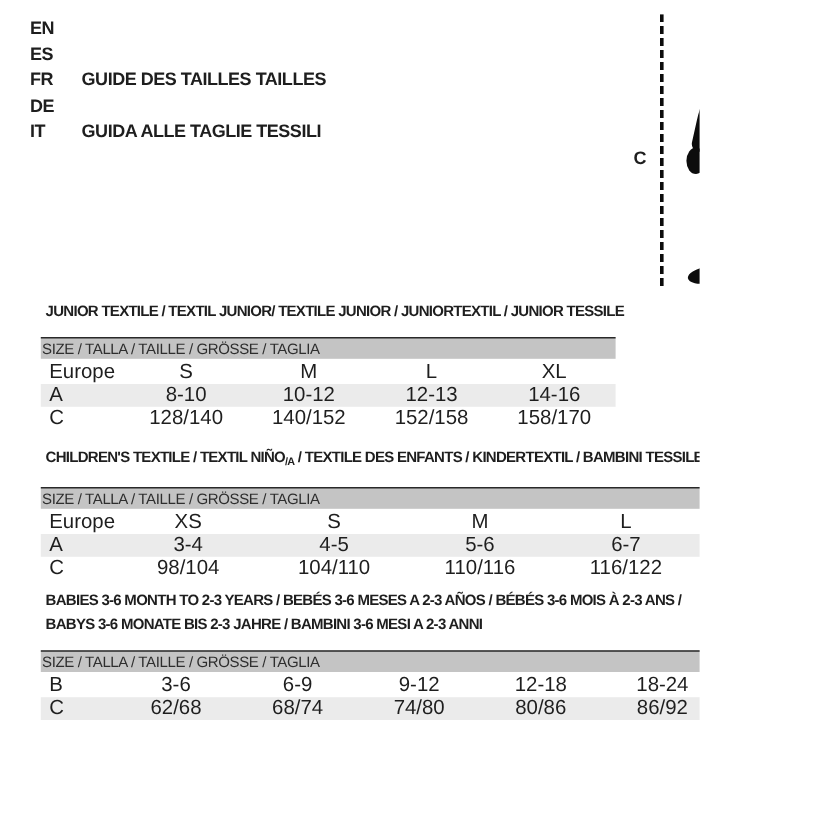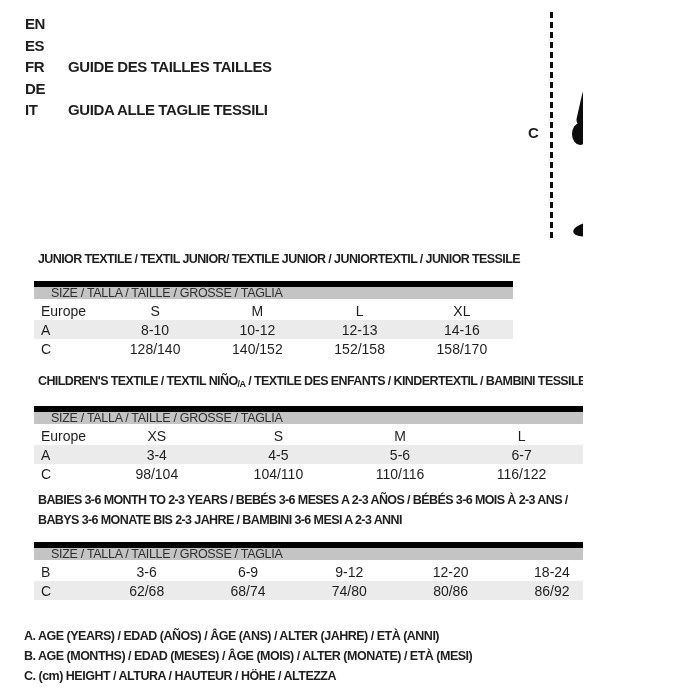--- a/index.html
+++ b/index.html
@@ -20,25 +20,25 @@
   .cmark { position:absolute; left:8px; top:124px; font-weight:bold; font-size:15px; }
   .kid { position:absolute; left:42px; top:10px; width:104px; height:230px; color:var(--sil,#0c0c0c); }
   
   .tbl { position:absolute; left:18px;margin-left:16px; }
   .tbl.w4 { width:479px; --label:63px; }
   .tbl.w5, .tbl.w6 { width:670px; --label:55px; }
   .tbl-title { font-weight:bold; font-size:12.5px; letter-spacing:-0.6px; line-height:20px;
                white-space:nowrap; margin-left:4px; }
   .tbl-title .sub { font-size:0.72em; vertical-align:-0.25em; }
   .size-bar { margin-top:12px; height:18px; background:var(--bar,#c4c4c4);
-              border-top:6px solid #000000; box-sizing:border-box;
+              border-top:1px solid #000000; box-sizing:border-box;
               font-size:12.5px; letter-spacing:-0.3px; color:#2e2e2e;
-              display:flex; align-items:center; padding-left:17px; margin-bottom:2px;
+              display:flex; align-items:center; padding-left:1px; margin-bottom:2px;
               white-space:nowrap; }
-  .trow { display:flex; height:19px; align-items:center; font-size:14px; }
+  .trow { display:flex; height:19px; align-items:flex-end; font-size:17px; }
   .trow.shaded { background:var(--row,#ebebeb); }
   .tlabel { flex:none; width:var(--label); padding-left:7px; box-sizing:content-box; }
   .tcell { flex:1 1 0; text-align:center; }
   
   .notes { position:absolute; left:24px; top:626px; }
   .note { font-weight:bold; font-size:12.5px; letter-spacing:-0.5px; line-height:20px; white-space:nowrap; }
 </style>
 </head>
 <body>
 
@@ -151,35 +151,30 @@
       </div>
       <div class="tbl w6" style="top: 490px;">
         <div class="tbl-title"><span>BABIES 3-6 MONTH TO 2-3 YEARS / BEBÉS 3-6 MESES A 2-3 AÑOS / BÉBÉS 3-6 MOIS À 2-3 ANS /</span></div>
         <div class="tbl-title"><span>BABYS 3-6 MONATE BIS 2-3 JAHRE / BAMBINI 3-6 MESI A 2-3 ANNI</span></div>
         <div class="size-bar">SIZE / TALLA / TAILLE / GRÖSSE / TAGLIA</div>
         <div class="trow">
           <div class="tlabel">B</div>
           <div class="tcell">3-6</div>
           <div class="tcell">6-9</div>
           <div class="tcell">9-12</div>
-          <div class="tcell">12-20</div>
+          <div class="tcell">12-18</div>
           <div class="tcell">18-24</div>
           <div class="tcell">24-36</div>
         </div>
         <div class="trow shaded">
           <div class="tlabel">C</div>
           <div class="tcell">62/68</div>
           <div class="tcell">68/74</div>
           <div class="tcell">74/80</div>
           <div class="tcell">80/86</div>
           <div class="tcell">86/92</div>
           <div class="tcell">92/98</div>
         </div>
       </div>
     </section>
 
-  <section class="notes" id="footnotes">
-      <div class="note">A. AGE (YEARS) / EDAD (AÑOS) / ÂGE (ANS) / ALTER (JAHRE) / ETÀ (ANNI)</div>
-      <div class="note">B. AGE (MONTHS) / EDAD (MESES) / ÂGE (MOIS) / ALTER (MONATE) / ETÀ (MESI)</div>
-      <div class="note">C. (cm) HEIGHT / ALTURA / HAUTEUR / HÖHE / ALTEZZA</div>
-    </section>
 
 </div>
 
 </body></html>

